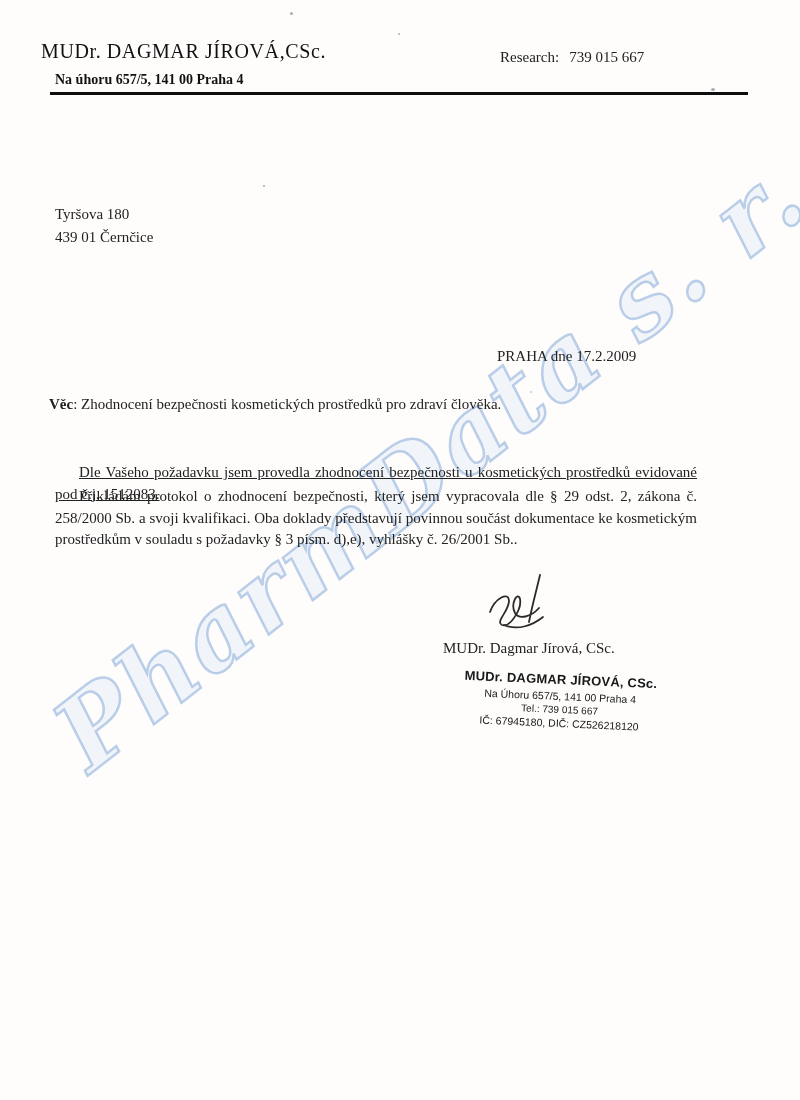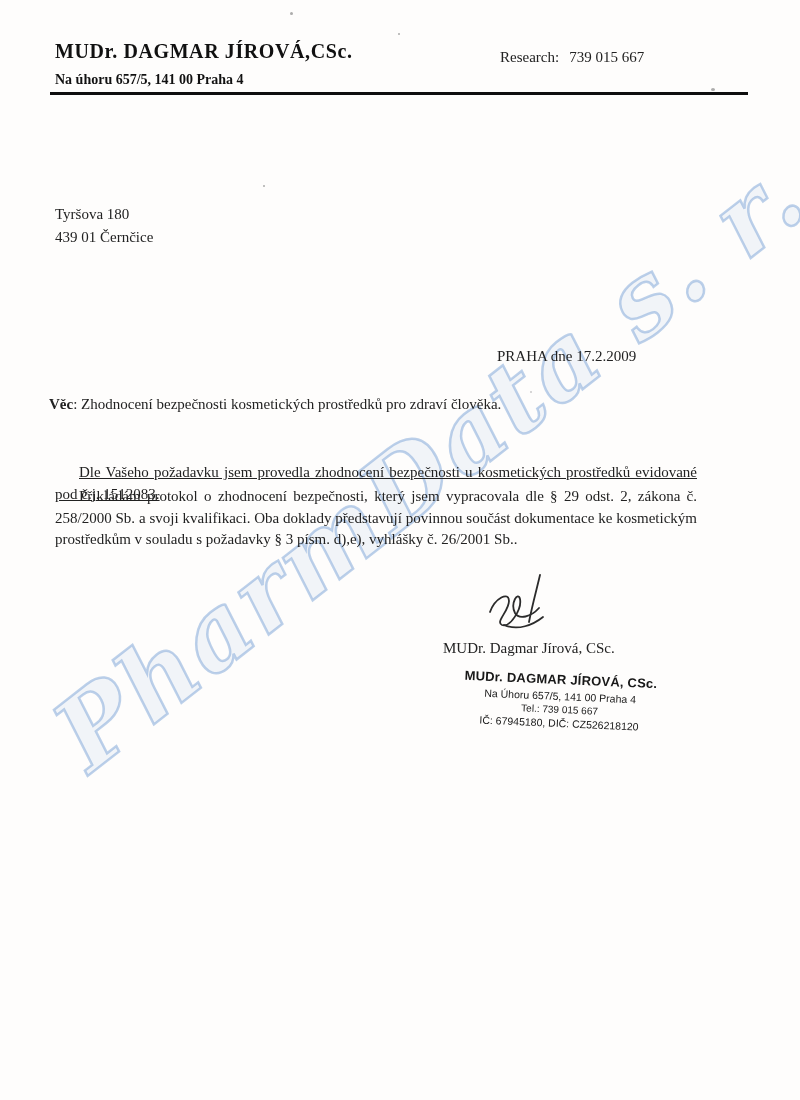--- a/index.html
+++ b/index.html
@@ -31,22 +31,22 @@
     color: rgba(125, 165, 220, 0.10);
     -webkit-text-stroke: 2.5px rgba(118, 158, 214, 0.48);
     pointer-events: none;
     z-index: 1;
   }
 
   .content { position: relative; z-index: 2; }
 
   
   .lh-name {
-    position: absolute; left: 55px; top: 40px;
-    font-size: 20px; font-weight: bold; letter-spacing: 0.6px;
+    position: absolute; left: 41px; top: 40px;
+    font-size: 20px; font-weight: normal; letter-spacing: 0.6px;
     color: #111;
   }
   .lh-phone {
     position: absolute; left: 500px; top: 49px;
     font-size: 15px; color: #222;
   }
   .lh-phone .phone-number { margin-left: 10px; }
   .lh-address {
     position: absolute; left: 55px; top: 72px;
     font-size: 14px; font-weight: bold; color: #111;

